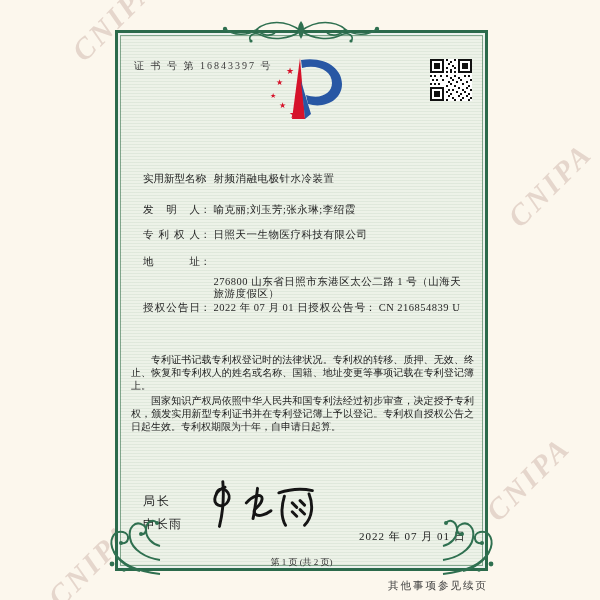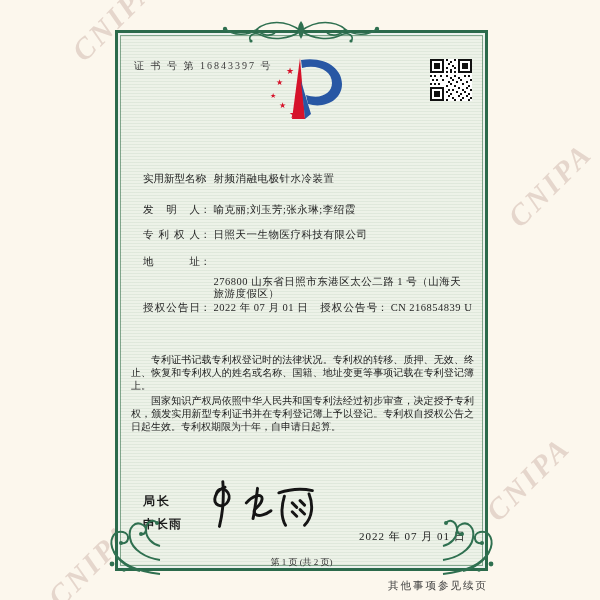--- a/index.html
+++ b/index.html
@@ -56,32 +56,32 @@
   .r2{margin-top:19px;}
   .r3{margin-top:13px;}
   .r4{margin-top:15px;}
   .r5{margin-top:13px;}
   .r6{margin-top:15px;white-space:normal;}
   .r7{margin-top:3px;}
   .lab{display:inline-block;width:57px;text-align:justify;text-align-last:justify;vertical-align:top;}
   .colon{display:inline-block;vertical-align:top;}
   .val{display:inline-block;vertical-align:top;margin-left:3px;letter-spacing:0.5px;}
   .r6 .val{max-width:256px;line-height:11.5px;white-space:normal;margin-top:20px;}
-  .grant2{display:inline-block;margin-left:12px;}
+  .grant2{display:inline-block;}
   
   .paras{
     position:absolute;left:13px;right:11px;top:320px;
     font-size:10px;line-height:13px;text-align:justify;color:#222;
   }
   .paras p{margin:0 0 2px 0;text-indent:2em;}
   
   .director{
     position:absolute;left:25px;top:460px;
     font-family:"Liberation Sans","DejaVu Sans",sans-serif;
-    font-weight:700;font-size:12px;color:#1c1c1c;
+    font-weight:400;font-size:12px;color:#1c1c1c;
   }
   .director .dlabel{letter-spacing:2px;}
   .director .dname{margin-top:6px;letter-spacing:1px;}
   .sig{position:absolute;left:88px;top:446px;width:112px;height:50px;}
   .issue-date{position:absolute;left:241px;top:496px;font-size:11px;letter-spacing:1px;color:#1c1c1c;}
   .pageinfo{position:absolute;left:0;top:523px;width:100%;text-align:center;font-size:9px;color:#333;}
   .footnote{
     position:absolute;left:115px;top:579px;width:373px;text-align:right;
     font-size:10.5px;letter-spacing:2px;color:#3c3c3c;z-index:2;
   }

